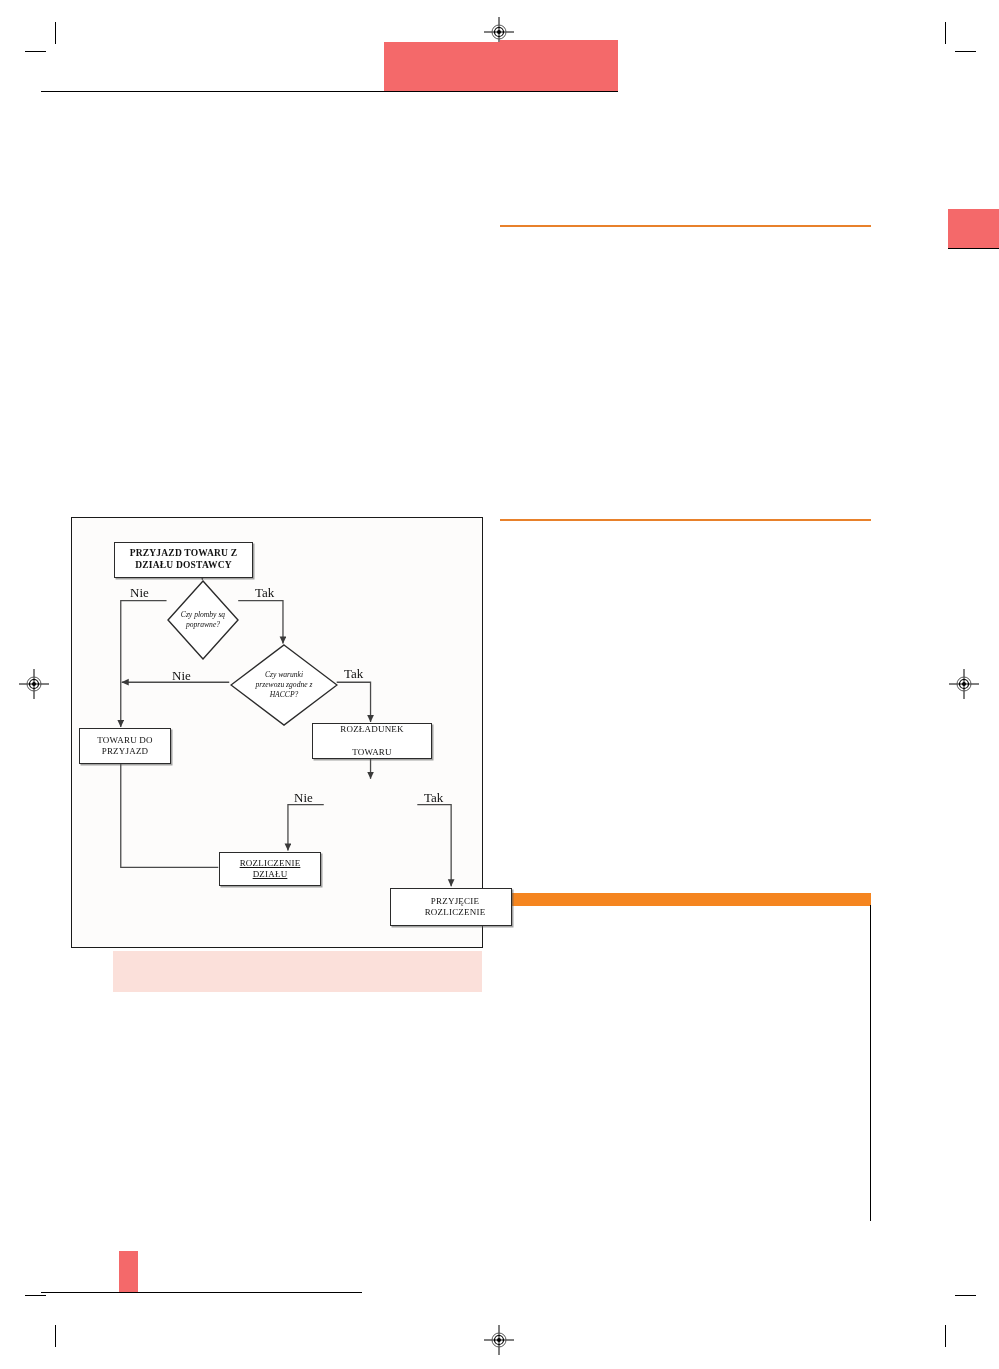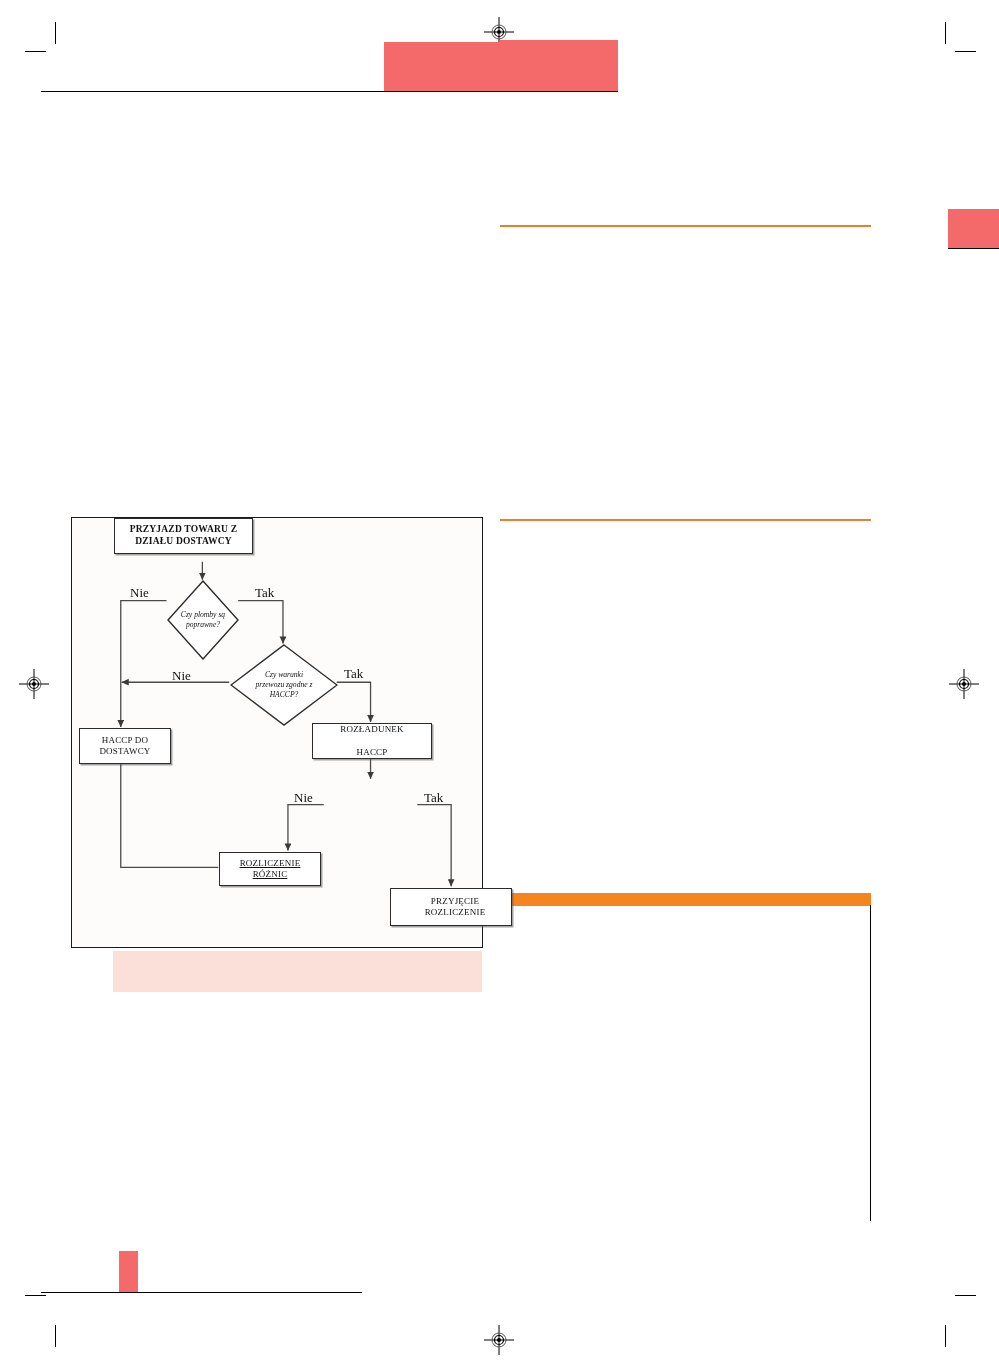--- a/index.html
+++ b/index.html
@@ -245,21 +245,21 @@
       <path d="M300,241 L300,262" marker-end="url(#ah)"></path>
 
       <path d="M253,288 L217,288 L217,334" marker-end="url(#ah)"></path>
 
       <path d="M347,288 L381,288 L381,370" marker-end="url(#ah)"></path>
 
       <path d="M147,351 L49,351 L49,236" marker-end="url(#ah)"></path>
     </g>
   </svg>
 
-  <div class="node-box start" style="left:42px; top:0; width:139px; height:36px;">
+  <div class="node-box start" style="left:42px; top:24px; width:139px; height:36px;">
     <span class="node-line">PRZYJAZD TOWARU Z</span>
     <span class="node-line">DZIAŁU DOSTAWCY</span>
   </div>
 
   <div class="node-diamond" style="left:158px; top:126px; width:108px; height:82px;">
     <svg class="dia-shape" viewBox="0 0 108 82" preserveAspectRatio="none">
       <polygon points="54,1 107,41 54,81 1,41" fill="#ffffff" stroke="#2b2b2b" stroke-width="1.4"></polygon>
     </svg>
     <div class="dia-text">
       <span class="node-line">Czy warunki</span>
@@ -273,32 +273,32 @@
       <polygon points="36,1 71,40 36,79 1,40" fill="#ffffff" stroke="#2b2b2b" stroke-width="1.4"></polygon>
     </svg>
     <div class="dia-text">
       <span class="node-line">Czy plomby są</span>
       <span class="node-line">poprawne?</span>
     </div>
   </div>
 
   <div class="node-box proc" style="left:240px; top:205px; width:120px; height:36px;gap:12px;">
     <span class="node-line">ROZŁADUNEK</span>
-    <span class="node-line">HACCP</span>
+    <span class="node-line">TOWARU</span>
   </div>
 
 
   <div class="node-box proc" style="left:7px; top:210px; width:92px; height:36px;">
-    <span class="node-line">HACCP DO</span>
-    <span class="node-line">DOSTAWCY</span>
+    <span class="node-line">TOWARU DO</span>
+    <span class="node-line">PRZYJAZD</span>
   </div>
 
   <div class="node-box proc" style="left:147px; top:334px; width:102px; height:34px;text-decoration:underline;">
     <span class="node-line">ROZLICZENIE</span>
-    <span class="node-line">RÓŻNIC</span>
+    <span class="node-line">DZIAŁU</span>
   </div>
 
   <div class="node-box proc" style="left:318px; top:370px; width:122px; height:38px;padding-left:8px;">
     <span class="node-line">PRZYJĘCIE</span>
     <span class="node-line">ROZLICZENIE</span>
   </div>
 
   <span class="edge-label" style="left:58px; top:67px;">Nie</span>
   <span class="edge-label" style="left:183px; top:67px;">Tak</span>
   <span class="edge-label" style="left:100px; top:150px;">Nie</span>

